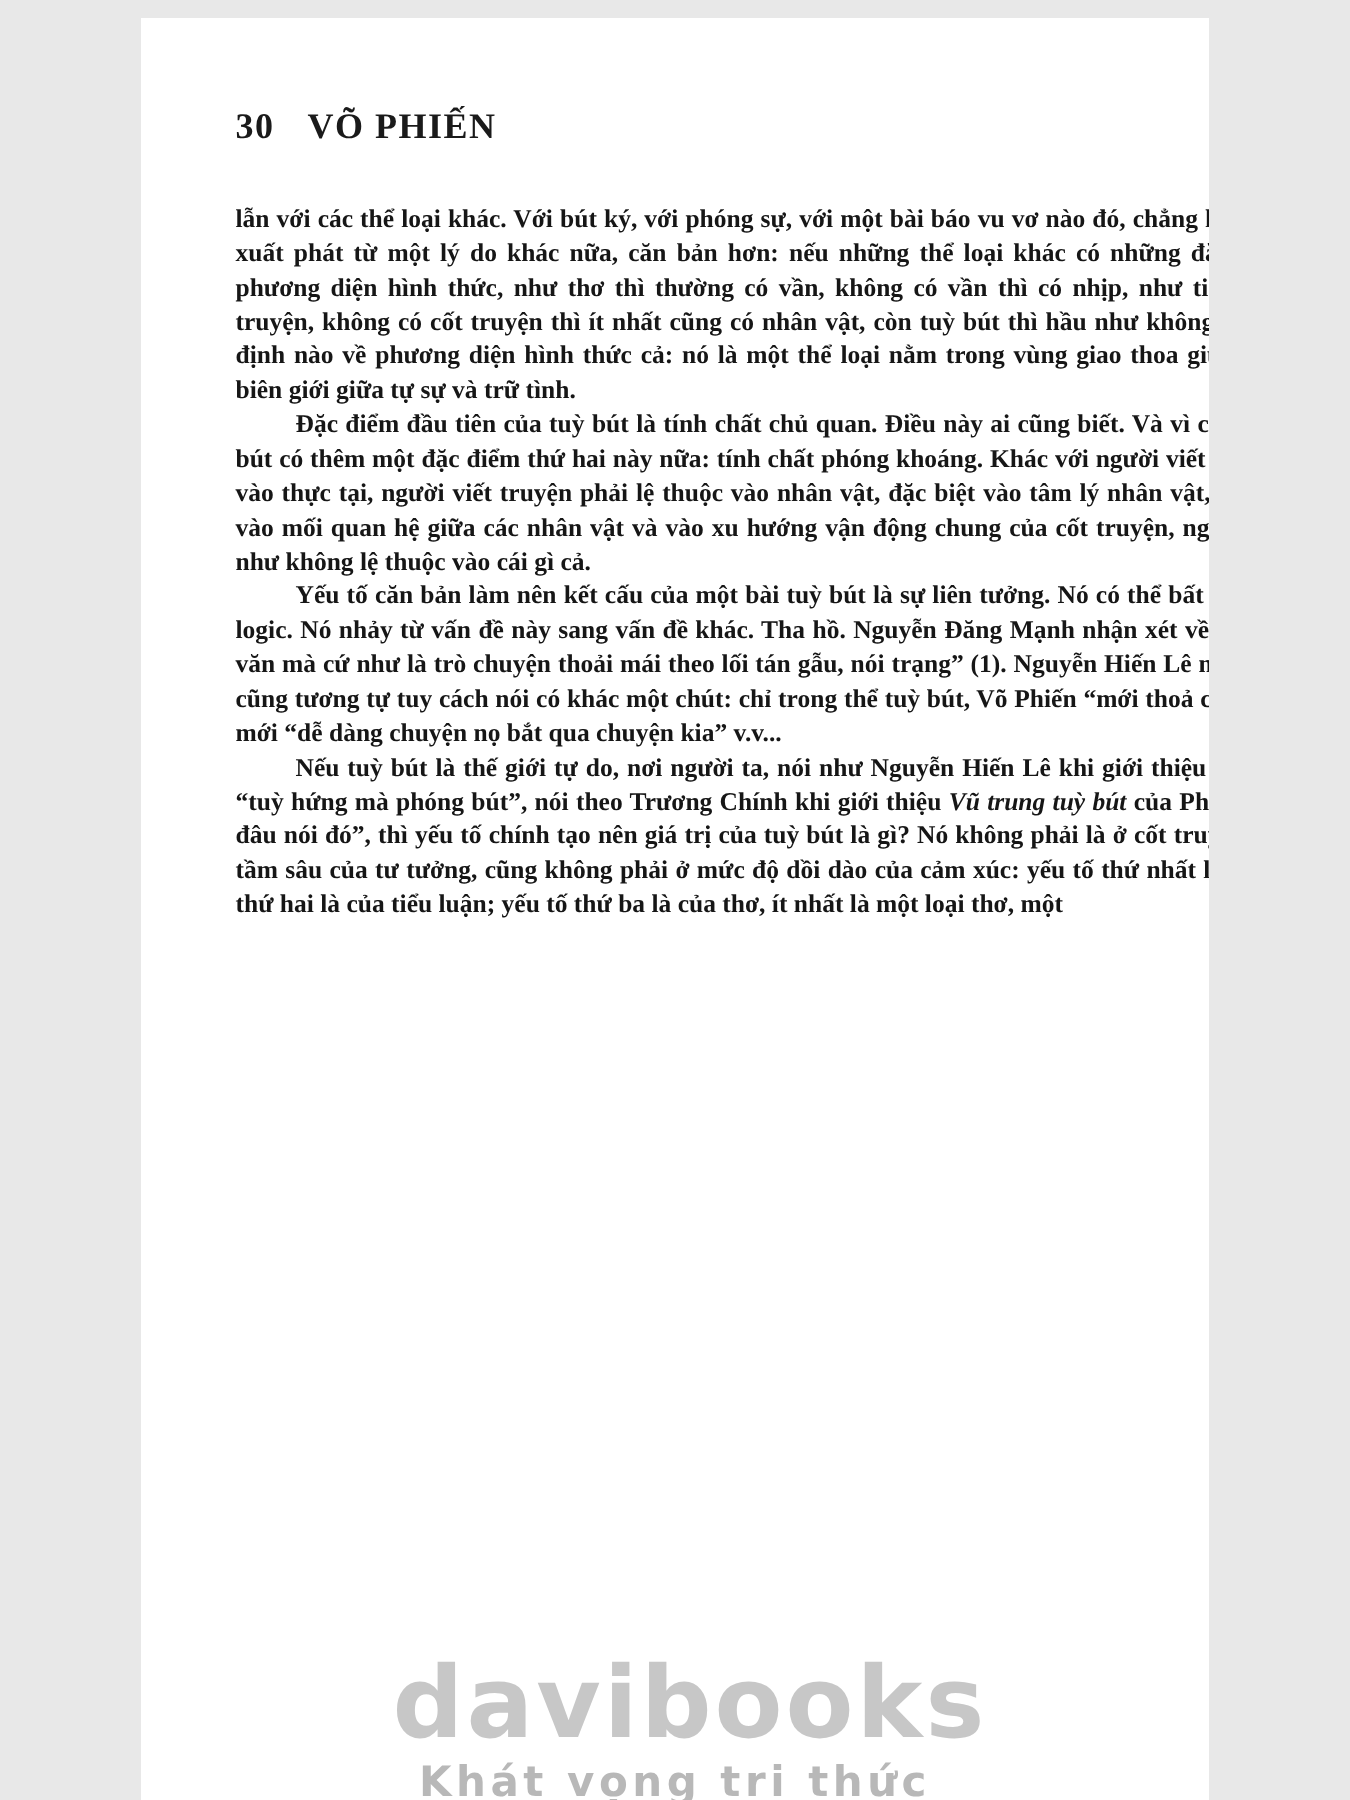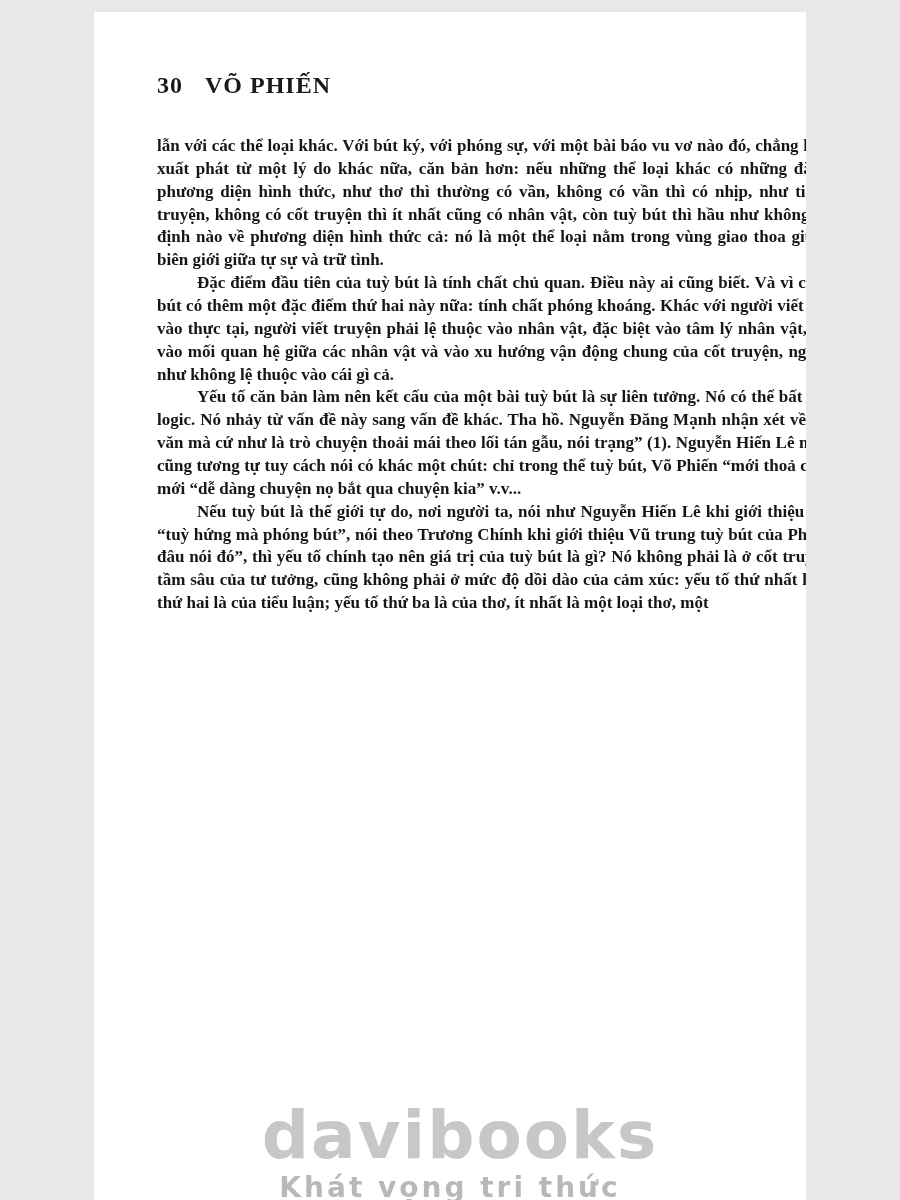--- a/index.html
+++ b/index.html
@@ -40,20 +40,21 @@
     text-align: justify;
     color: #161616;
   }
   .para {
     margin: 0;
   }
   .para.indent {
     text-indent: 40px;
   }
   .italic {
+    font-style: italic;
   }
   .watermark {
     position: absolute;
     left: 0;
     right: 0;
     bottom: 8px;
     text-align: center;
     pointer-events: none;
     font-family: "DejaVu Sans", "Liberation Sans", sans-serif;
   }

